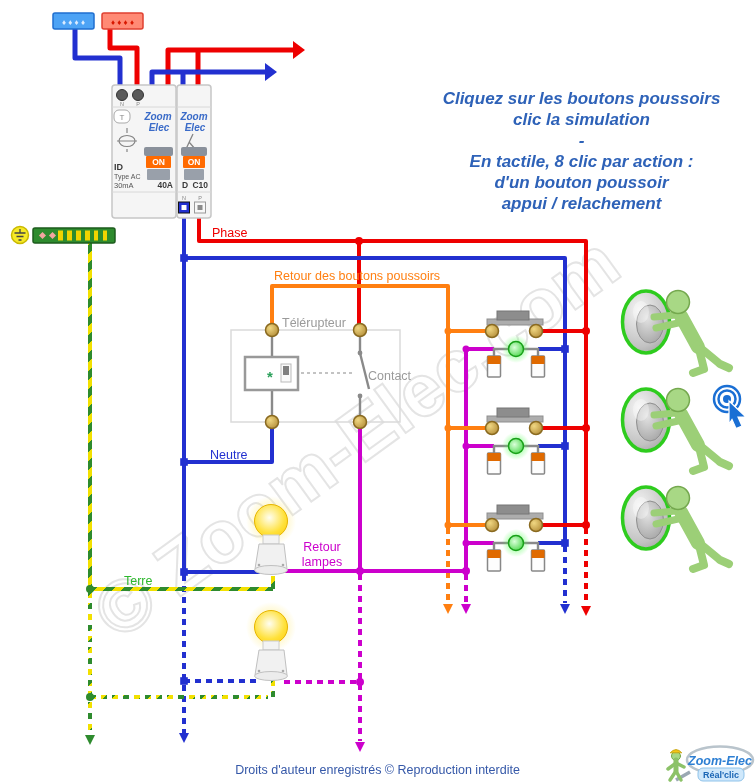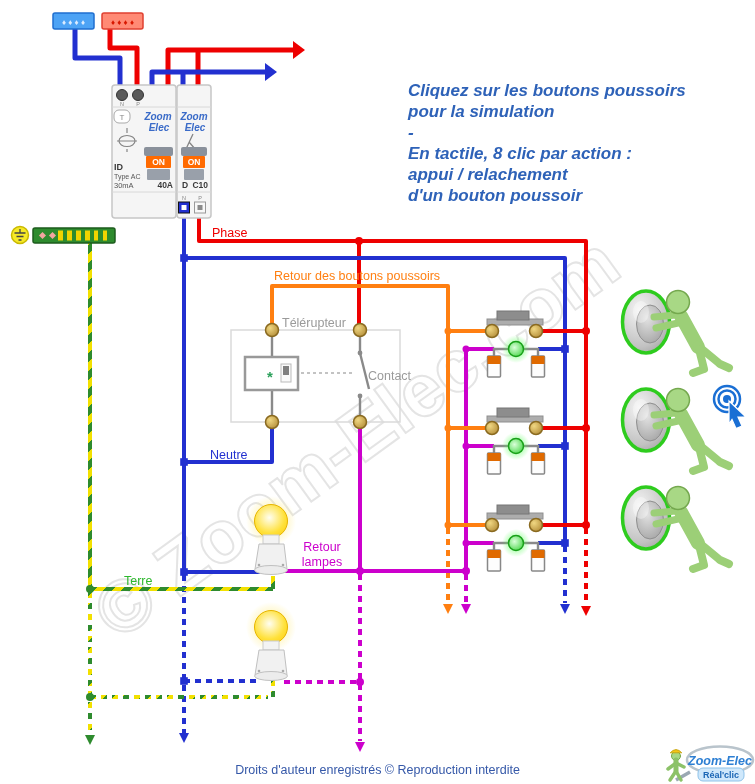--- a/index.html
+++ b/index.html
@@ -1,19 +1,19 @@
 <!DOCTYPE html>
 <html><head>
 <meta charset="utf-8">
 <style>
   html,body{margin:0;padding:0;background:#fff;}
   #stage{position:relative;width:755px;height:784px;background:#ffffff;overflow:hidden;
          font-family:"Liberation Sans", sans-serif;}
   #stage svg{position:absolute;left:0;top:0;}
-  .instr{position:absolute;left:408px;top:80px;width:347px;text-align:left;
+  .instr{position:absolute;left:408px;top:88px;width:347px;text-align:center;
          font-family:"Liberation Sans", sans-serif;font-size:17px;font-weight:bold;
          font-style:italic;line-height:21px;color:#2e62b8;}
   .copyright{position:absolute;left:0;top:763px;width:755px;text-align:center;
          font-family:"Liberation Sans", sans-serif;font-size:12.5px;color:#3558a8;}
   text{font-family:"Liberation Sans", sans-serif;}
 </style>
 </head>
 <body>
 
 <div id="stage">
@@ -351,21 +351,21 @@
       <path d="M670.5,752.5 Q676,746.5 681.5,752.5 Z" fill="#f5c518" stroke="#c9a50e"></path>
       <path d="M676,760 L676,771" stroke="#8cc268" stroke-width="5"></path>
       <path d="M676,763 L668,769 M676,763 L684,767" stroke="#8cc268" stroke-width="3.5" fill="none"></path>
       <path d="M676,771 L670,780 M676,771 L681,780" stroke="#8cc268" stroke-width="3.5" fill="none"></path>
     </g>
   </g>
 </svg>
 
 <div class="instr">
   <div>Cliquez sur les boutons poussoirs</div>
-  <div>pour la simulation</div>
+  <div>clic la simulation</div>
   <div>-</div>
   <div>En tactile, 8 clic par action :</div>
+  <div>d'un bouton poussoir</div>
   <div>appui / relachement</div>
-  <div>d'un bouton poussoir</div>
 </div>
 
 <div class="copyright">Droits d'auteur enregistrés © Reproduction interdite</div>
 </div>
 
 </body></html>

